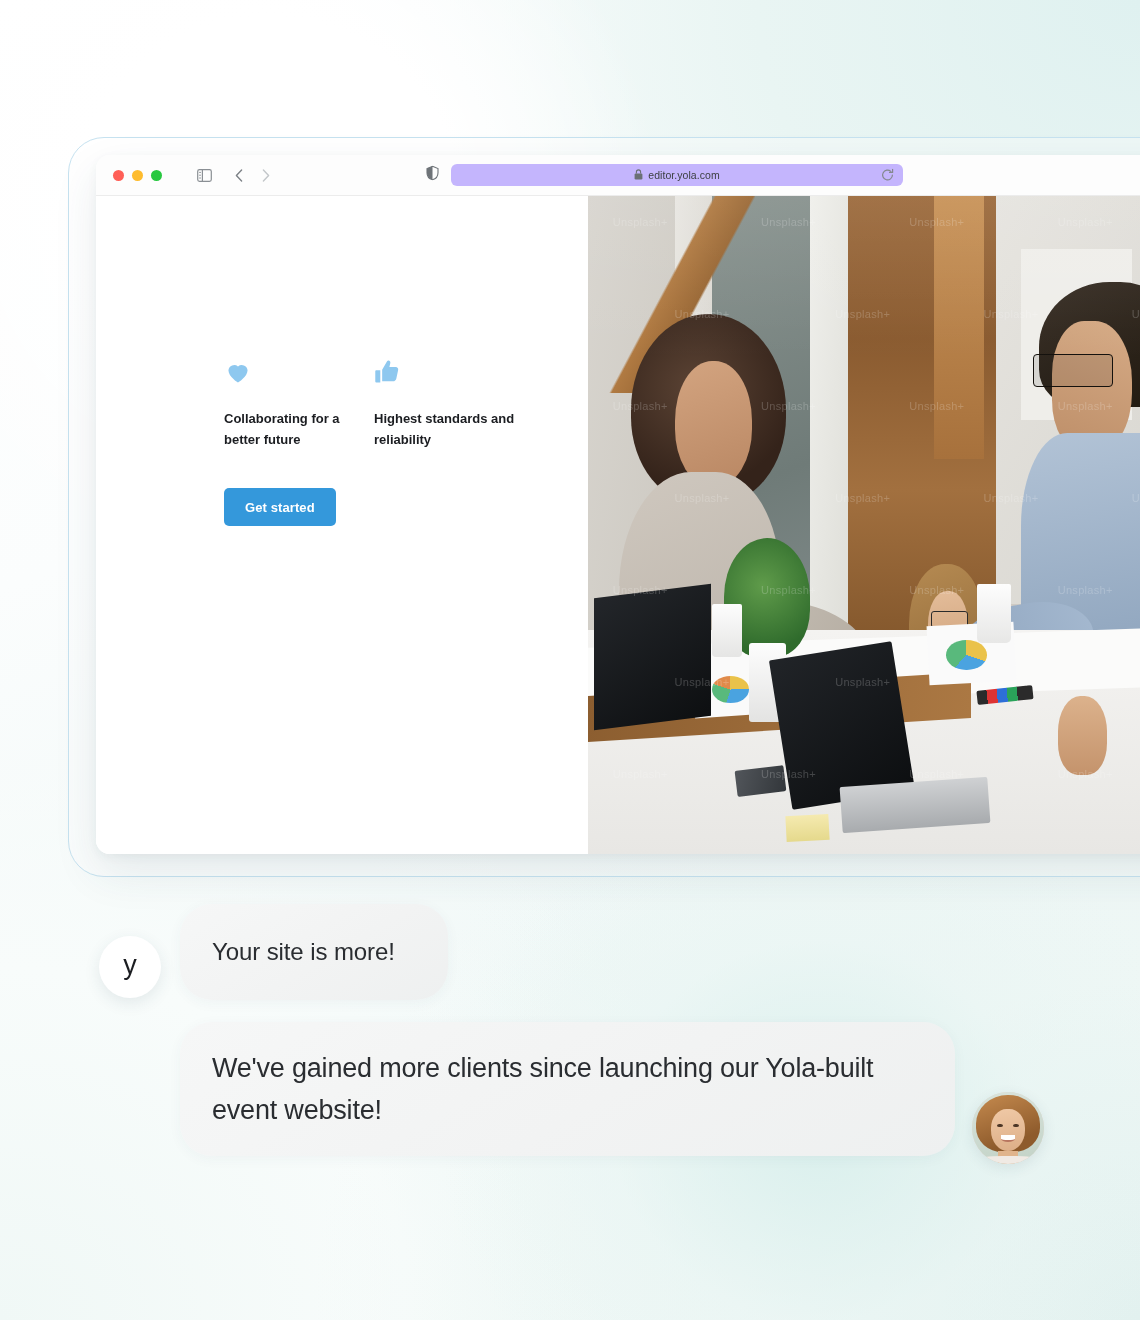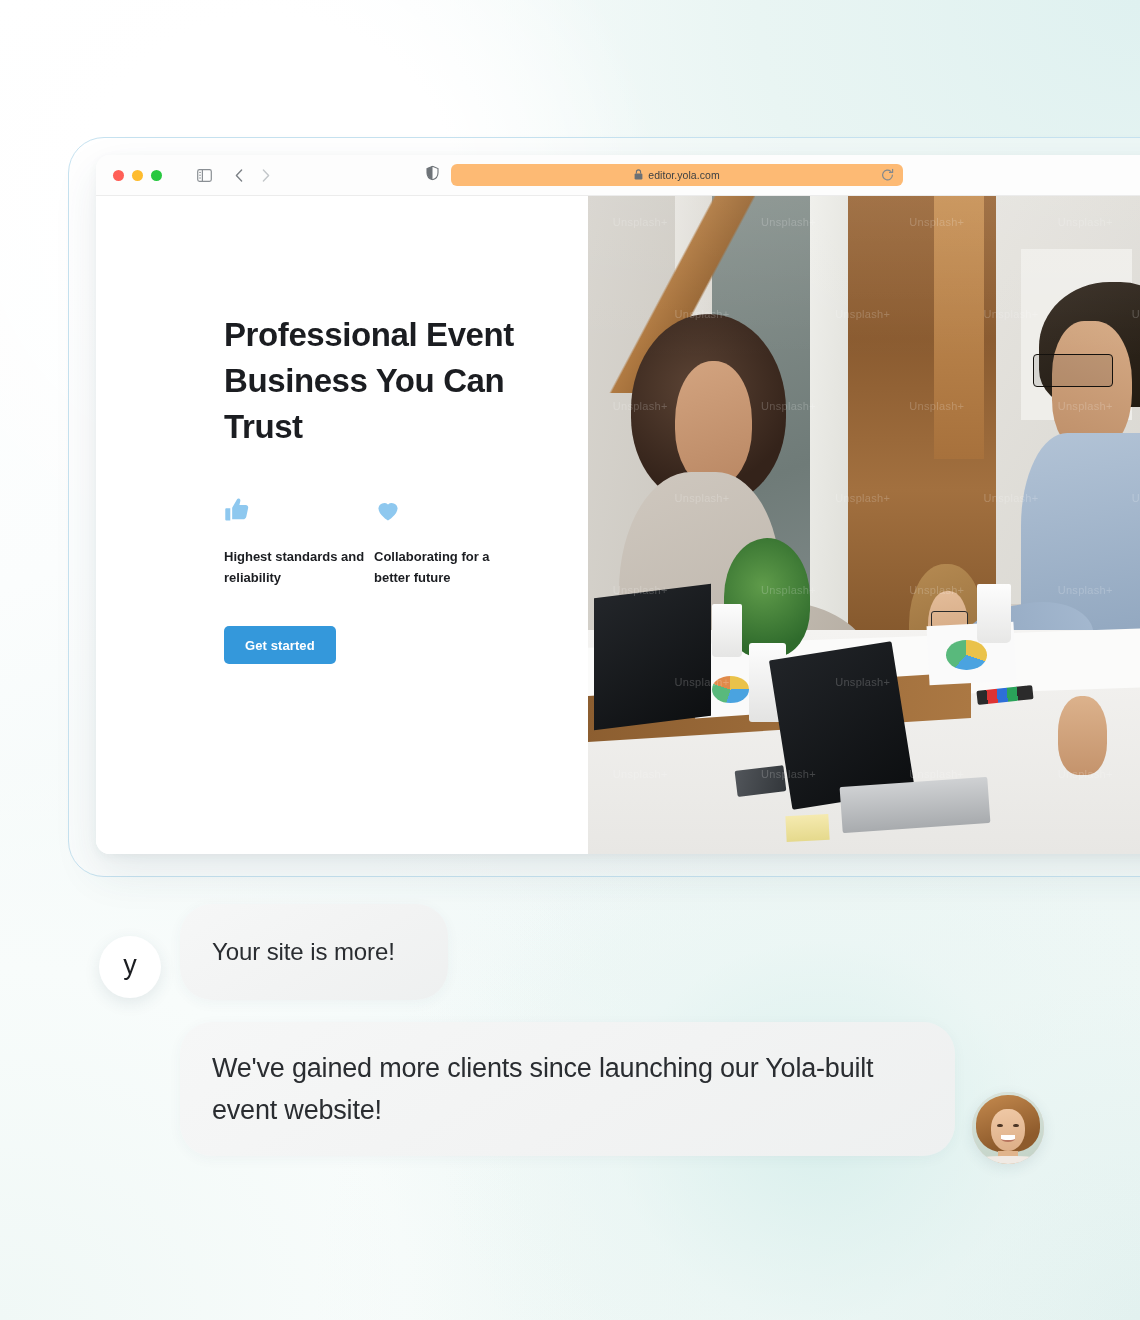--- a/index.html
+++ b/index.html
@@ -64,21 +64,21 @@
     color:#8a8f94;
   }
   .nav-chevrons { display:flex; align-items:center; gap:7px; margin-left:12px; }
   .chev { width:20px; height:20px; display:flex; align-items:center; justify-content:center; }
 
   .shield-wrap { position:absolute; left:330px; top:50%; transform:translateY(-50%); }
 
   .urlbar {
     position:absolute; left:355px; top:50%; transform:translateY(-50%);
     width:452px; height:22px;
-    background:#fdba74; border-radius:6px;
+    background:#c4b5fd; border-radius:6px;
     display:flex; align-items:center; justify-content:center;
     gap:5px;
   }
   .url-text { font-size:10.5px; color:#3d4043; letter-spacing:.05px; }
   .reload { position:absolute; right:9px; top:50%; transform:translateY(-50%); display:flex; }
 
   
   .site { display:flex; height:658px; background:#fff; }
   .site-left { width:492px; position:relative; background:#fff; }
   .site-right { flex:1; position:relative; overflow:hidden; }
@@ -323,40 +323,39 @@
           <path d="M11.6 0.8v3.1H8.5" stroke="#83888d" stroke-width="1.2" fill="none" stroke-linecap="round" stroke-linejoin="round"></path>
         </svg>
       </span>
     </div>
   </div>
 
   <div class="site">
 
     <div class="site-left">
       <div class="hero-copy">
-        <h1 class="hero-h1">Professional Event Business You Can Trust</h1>
 
         <div class="features">
+          <div class="feature">
+            <span class="feat-icon">
+              <svg width="28" height="28" viewBox="0 0 24 24" fill="#8ec8ef">
+                <path d="M12 21s-8.2-5.1-8.2-10.6A5 5 0 0112 7.2 5 5 0 0120.2 10.4C20.2 15.9 12 21 12 21z"></path>
+              </svg>
+            </span>
+            <div class="feat-label">Collaborating for a better future</div>
+          </div>
+
           <div class="feature">
             <span class="feat-icon">
               <svg width="28" height="28" viewBox="0 0 24 24" fill="#8ec8ef">
                 <path d="M2 10.5h3.4V21H2a.9.9 0 01-.9-.9v-8.7c0-.5.4-.9.9-.9z"></path>
                 <path d="M7 10.1l4.2-7.3c.3-.6 1-.9 1.6-.7.9.3 1.4 1.2 1.2 2.1l-.8 3.6h5.5c1.3 0 2.3 1.2 2 2.5l-1.6 7.4c-.3 1.3-1.4 2.2-2.7 2.2H7V10.1z"></path>
               </svg>
             </span>
             <div class="feat-label">Highest standards and reliability</div>
-          </div>
-
-          <div class="feature">
-            <span class="feat-icon">
-              <svg width="28" height="28" viewBox="0 0 24 24" fill="#8ec8ef">
-                <path d="M12 21s-8.2-5.1-8.2-10.6A5 5 0 0112 7.2 5 5 0 0120.2 10.4C20.2 15.9 12 21 12 21z"></path>
-              </svg>
-            </span>
-            <div class="feat-label">Collaborating for a better future</div>
           </div>
         </div>
 
         <button class="cta">Get started</button>
       </div>
     </div>
 
     <div class="site-right">
       <div class="photo">
         <div class="ph ph-wallL"></div>

